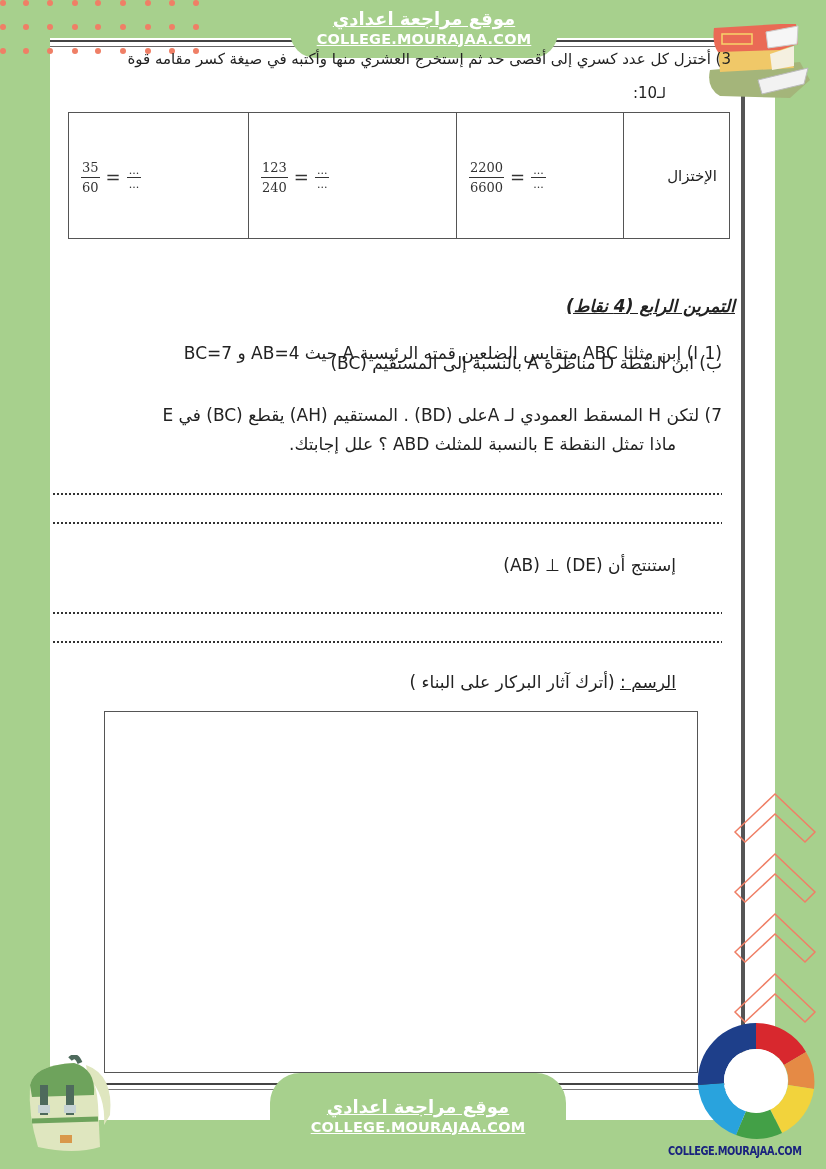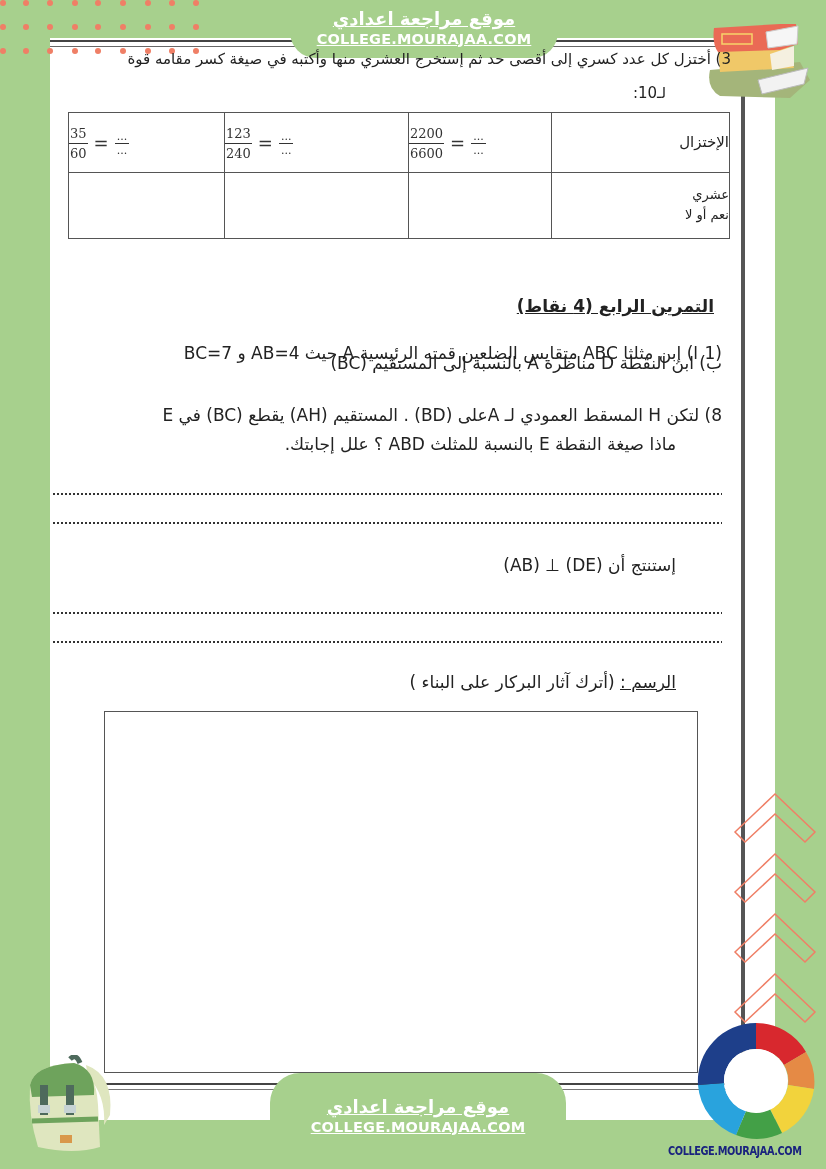--- a/index.html
+++ b/index.html
@@ -13,32 +13,32 @@
   .banner-top { position:absolute; left:290px; top:0; width:268px; height:58px; background:#a7d08d; border-radius:0 0 26px 26px; text-align:center; color:#fff; }
   .banner-top .ar, .banner-bottom .ar { font-family:"DejaVu Sans",sans-serif; font-weight:bold; font-size:18px; text-decoration:underline; direction:rtl; line-height:20px; }
   .banner-top .ar { padding-top:9px; }
   .banner-top .en, .banner-bottom .en { font-family:"DejaVu Sans",sans-serif; font-weight:bold; font-size:14.5px; text-decoration:underline; line-height:20px; letter-spacing:0.2px; }
   .banner-bottom { position:absolute; left:270px; top:1073px; width:296px; height:96px; background:#a7d08d; border-radius:30px 30px 0 0; text-align:center; color:#fff; }
   .banner-bottom .ar { padding-top:24px; }
   .rtl { direction:rtl; font-family:"DejaVu Sans",sans-serif; color:#222; }
   .q2-line1 { position:absolute; right:95px; top:50px; font-size:15px; white-space:nowrap; }
   .q2-line2 { position:absolute; right:160px; top:84px; font-size:15px; white-space:nowrap; }
   table.frac { position:absolute; left:68px; top:112px; width:662px; height:127px; border-collapse:collapse; }
-  table.frac td { border:1.5px solid #555; vertical-align:middle; padding:0 0; }
+  table.frac td { border:1.5px solid #555; vertical-align:middle; padding:0 12px; }
   table.frac tr.r1 td { height:58px; }
   table.frac tr.r2 td { height:64px; }
   .fr { display:inline-flex; align-items:center; font-family:"DejaVu Serif",serif; font-size:13px; color:#333; }
   .fr .f { display:inline-flex; flex-direction:column; align-items:center; }
   .fr .f span:first-child { border-bottom:1.5px solid #333; padding:0 1px 2px; }
   .fr .f span:last-child { padding-top:2px; }
   .fr .eq { margin:0 6px; font-size:18px; }
   .fr .f.blank span { font-size:11px; padding:0 2px; }
   .rowlab { direction:rtl; font-family:"DejaVu Sans",sans-serif; font-size:15px; color:#222; }
   .rowlab.small { font-size:13px; line-height:20px; }
-  .ex-title { position:absolute; right:112px; top:296px; font-size:17px; font-weight:bold; text-decoration:underline; }
+  .ex-title { position:absolute; right:91px; top:296px; font-size:17px; font-weight:bold; text-decoration:underline;font-style:italic; }
   .p { position:absolute; font-size:17px; white-space:nowrap; }
   .dotline { position:absolute; left:52px; width:670px; height:2px; background-image:radial-gradient(circle,#333 0.9px,transparent 1.1px); background-size:4px 2px; }
   .draw-box { position:absolute; left:104px; top:711px; width:592px; height:360px; border:1.5px solid #555; background:#fff; }
   .chevs { position:absolute; left:730px; top:790px; }
   .logo { position:absolute; left:697px; top:1022px; width:118px; height:118px; }
   .logo-text { position:absolute; left:668px; top:1144px; font-family:"DejaVu Sans",sans-serif; font-weight:bold; font-size:11.5px; color:#1a237e; letter-spacing:-0.5px; transform:scaleX(0.85); transform-origin:left; }
   .books { position:absolute; left:700px; top:10px; width:110px; height:90px; }
   .backpack { position:absolute; left:14px; top:1055px; width:100px; height:100px; }
 </style>
 </head>
@@ -137,39 +137,30 @@
             </span>
         <span class="eq">=</span>
         <span class="f blank">
               <span>...</span>
               <span>...</span>
             </span>
       </span>
     </td>
     <td class="rowlab">الإختزال</td>
   </tr>
-  <tr class="r2">
-    <td></td>
-    <td></td>
-    <td></td>
-    <td class="rowlab small">
-      <div>عشري</div>
-      <div>نعم أو لا</div>
-    </td>
-  </tr>
 </tbody>
   </table>
 
 <div class="rtl ex-title">التمرين الرابع (4 نقاط)</div>
 
 <div class="rtl p" style="right:104px;top:343px">(1</div>
 <div class="rtl p" style="right:128px;top:343px">ا) إبن مثلثا ABC    متقايس الضلعين قمته الرئيسية A  حيث AB=4  و  BC=7</div>
 <div class="rtl p" style="right:104px;top:353px">ب) ابن النقطة  D  مناظرة A  بالنسبة إلى المستقيم (BC)</div>
-<div class="rtl p" style="right:104px;top:405px">8) لتكن H المسقط العمودي لـ Aعلى (BD) . المستقيم (AH) يقطع (BC) في E</div>
-<div class="rtl p" style="right:150px;top:434px">ماذا صيغة النقطة E بالنسبة للمثلث ABD ؟ علل إجابتك.</div>
+<div class="rtl p" style="right:104px;top:405px">7) لتكن H المسقط العمودي لـ Aعلى (BD) . المستقيم (AH) يقطع (BC) في E</div>
+<div class="rtl p" style="right:150px;top:434px">ماذا تمثل النقطة E بالنسبة للمثلث ABD ؟ علل إجابتك.</div>
 
 <div class="dotline" style="top:493px"></div>
 <div class="dotline" style="top:522px"></div>
 
 <div class="rtl p" style="right:150px;top:555px">إستنتج أن (DE) ⊥ (AB)</div>
 
 <div class="dotline" style="top:612px"></div>
 <div class="dotline" style="top:641px"></div>
 
 <div class="rtl p" style="right:150px;top:672px">

